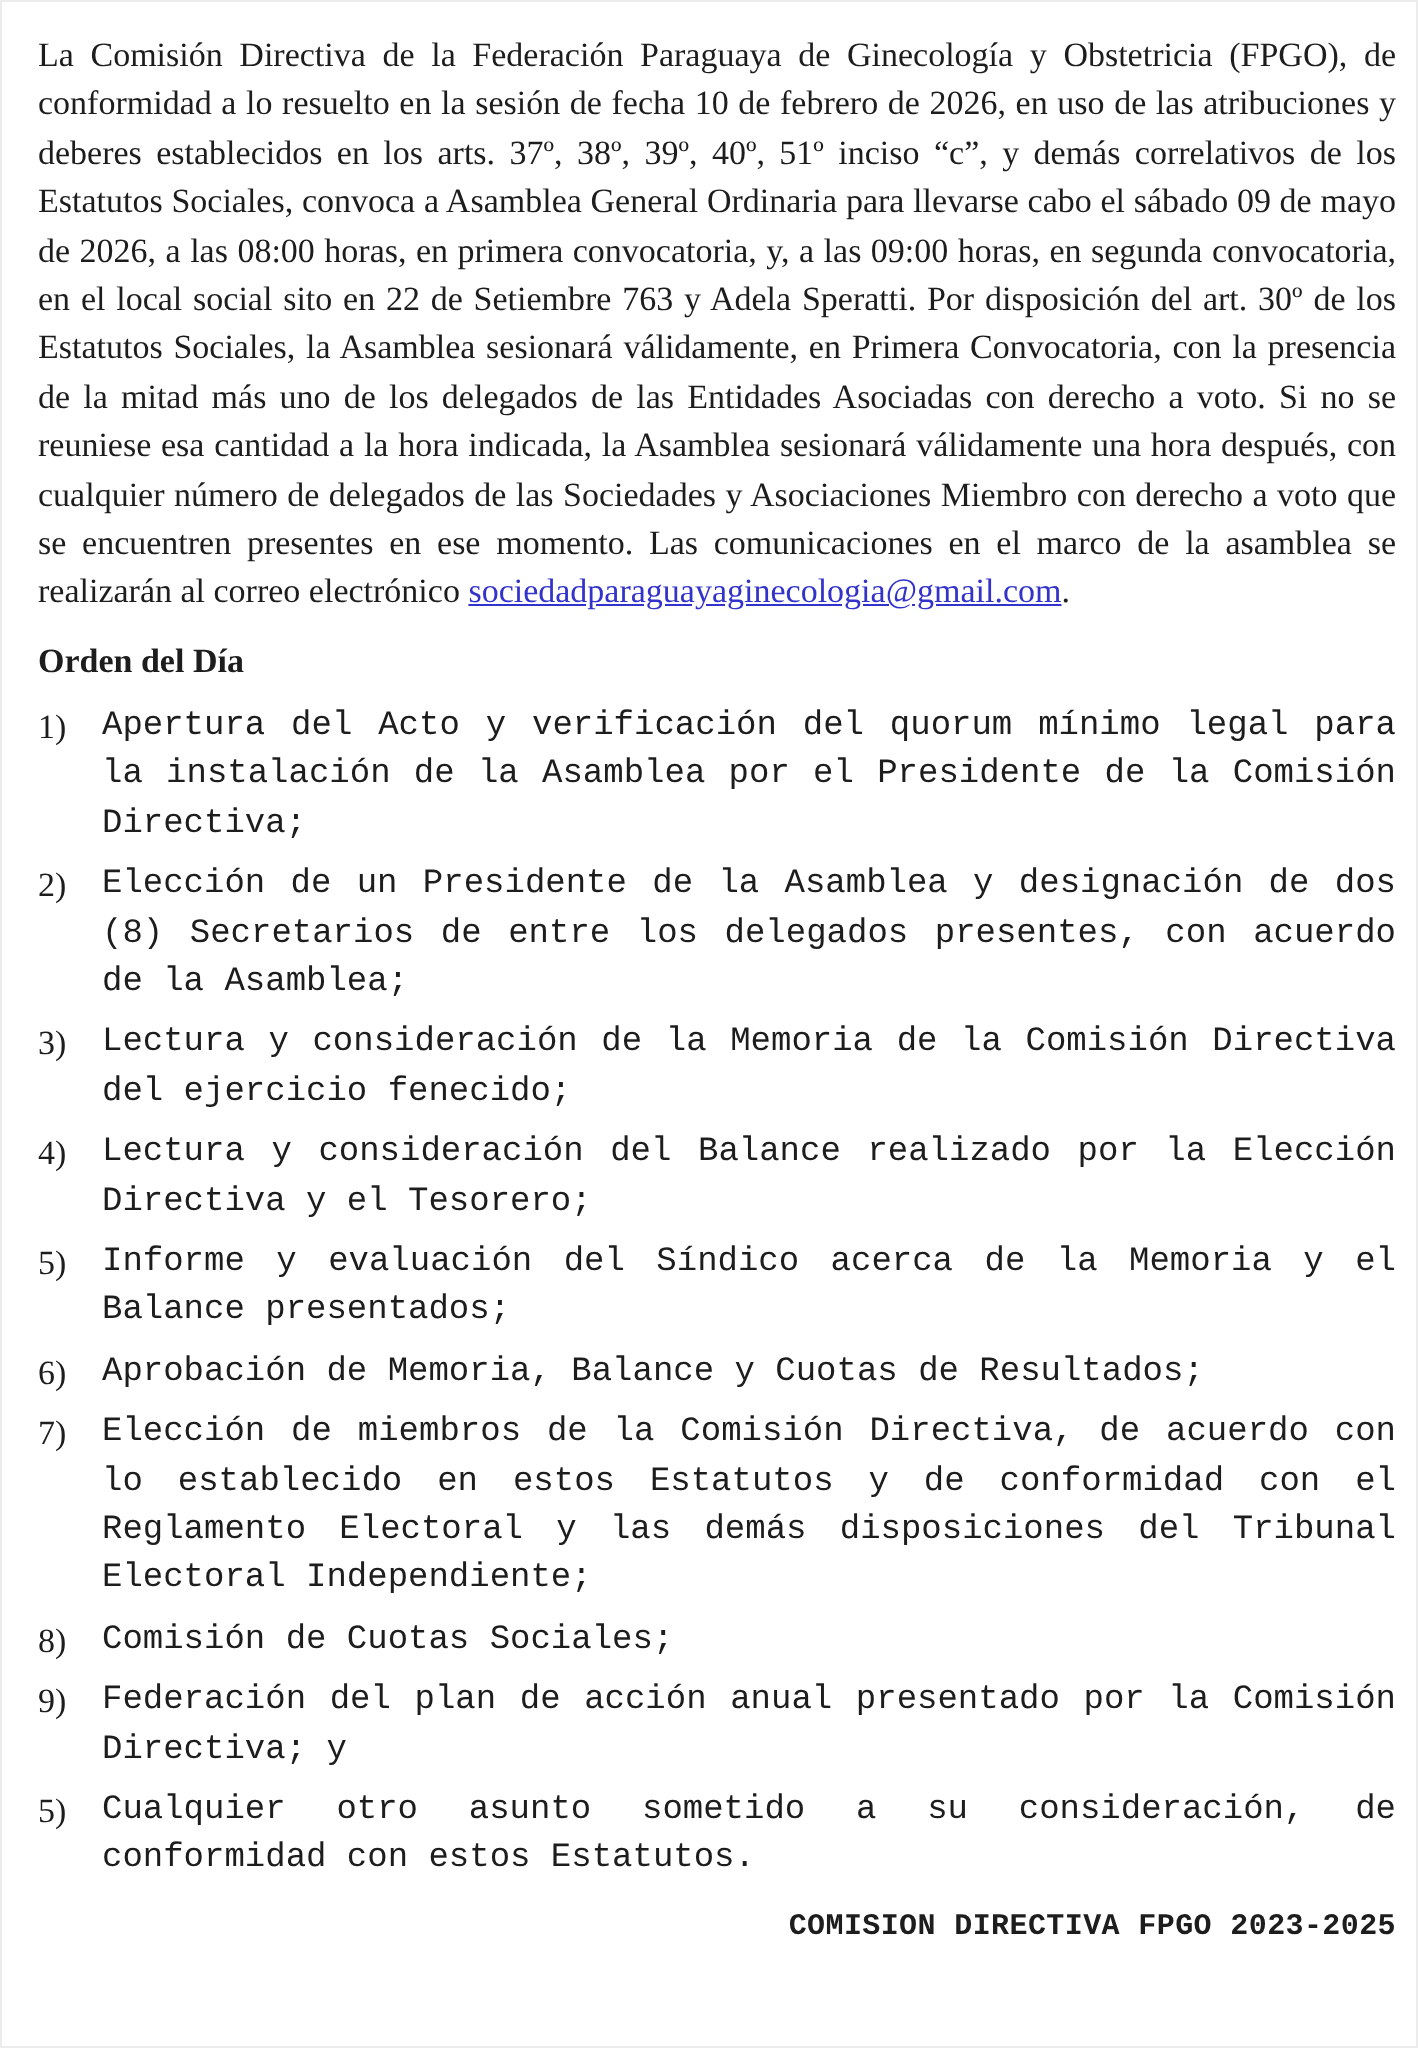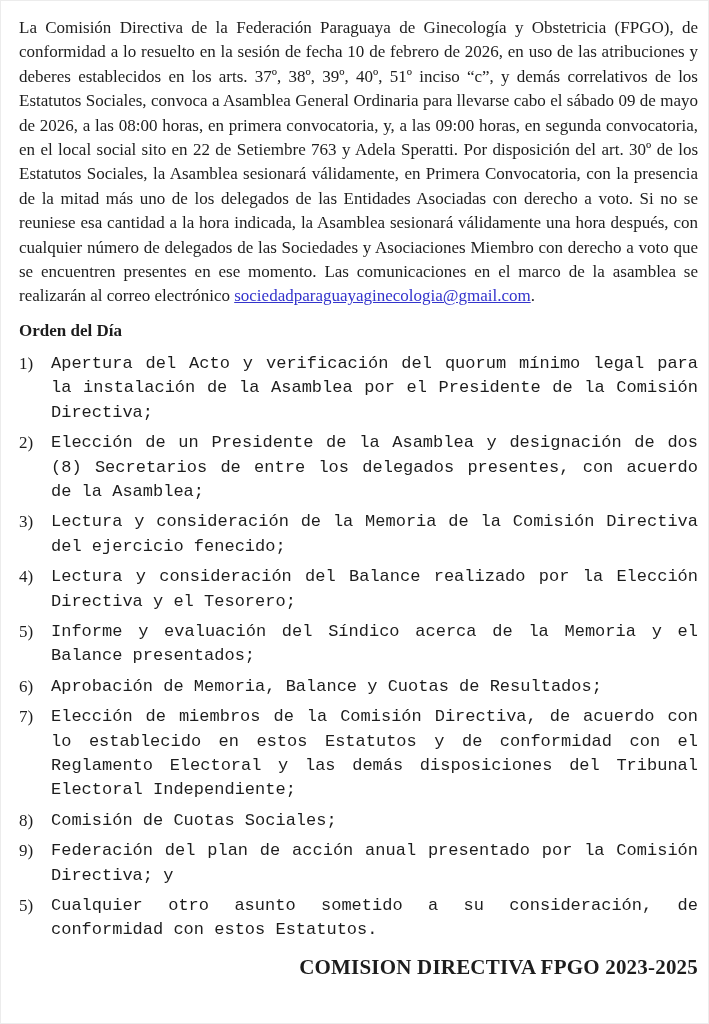--- a/index.html
+++ b/index.html
@@ -62,23 +62,24 @@
     flex: 0 0 32px;
   }
   .agenda-text {
     flex: 1;
     text-align: justify;
     font-family: Liberation Mono, monospace;
   }
   .signature {
     text-align: right;
     font-weight: bold;
-    font-size: 21px;
+    font-size: 15px;
     margin: 12px 10px 0 10px;
     letter-spacing: 0.2px;
+    font-family: Liberation Mono, monospace;
   }
 </style>
 </head>
 <body>
 
 <div class="page">
 
 
   <div class="content">
 

